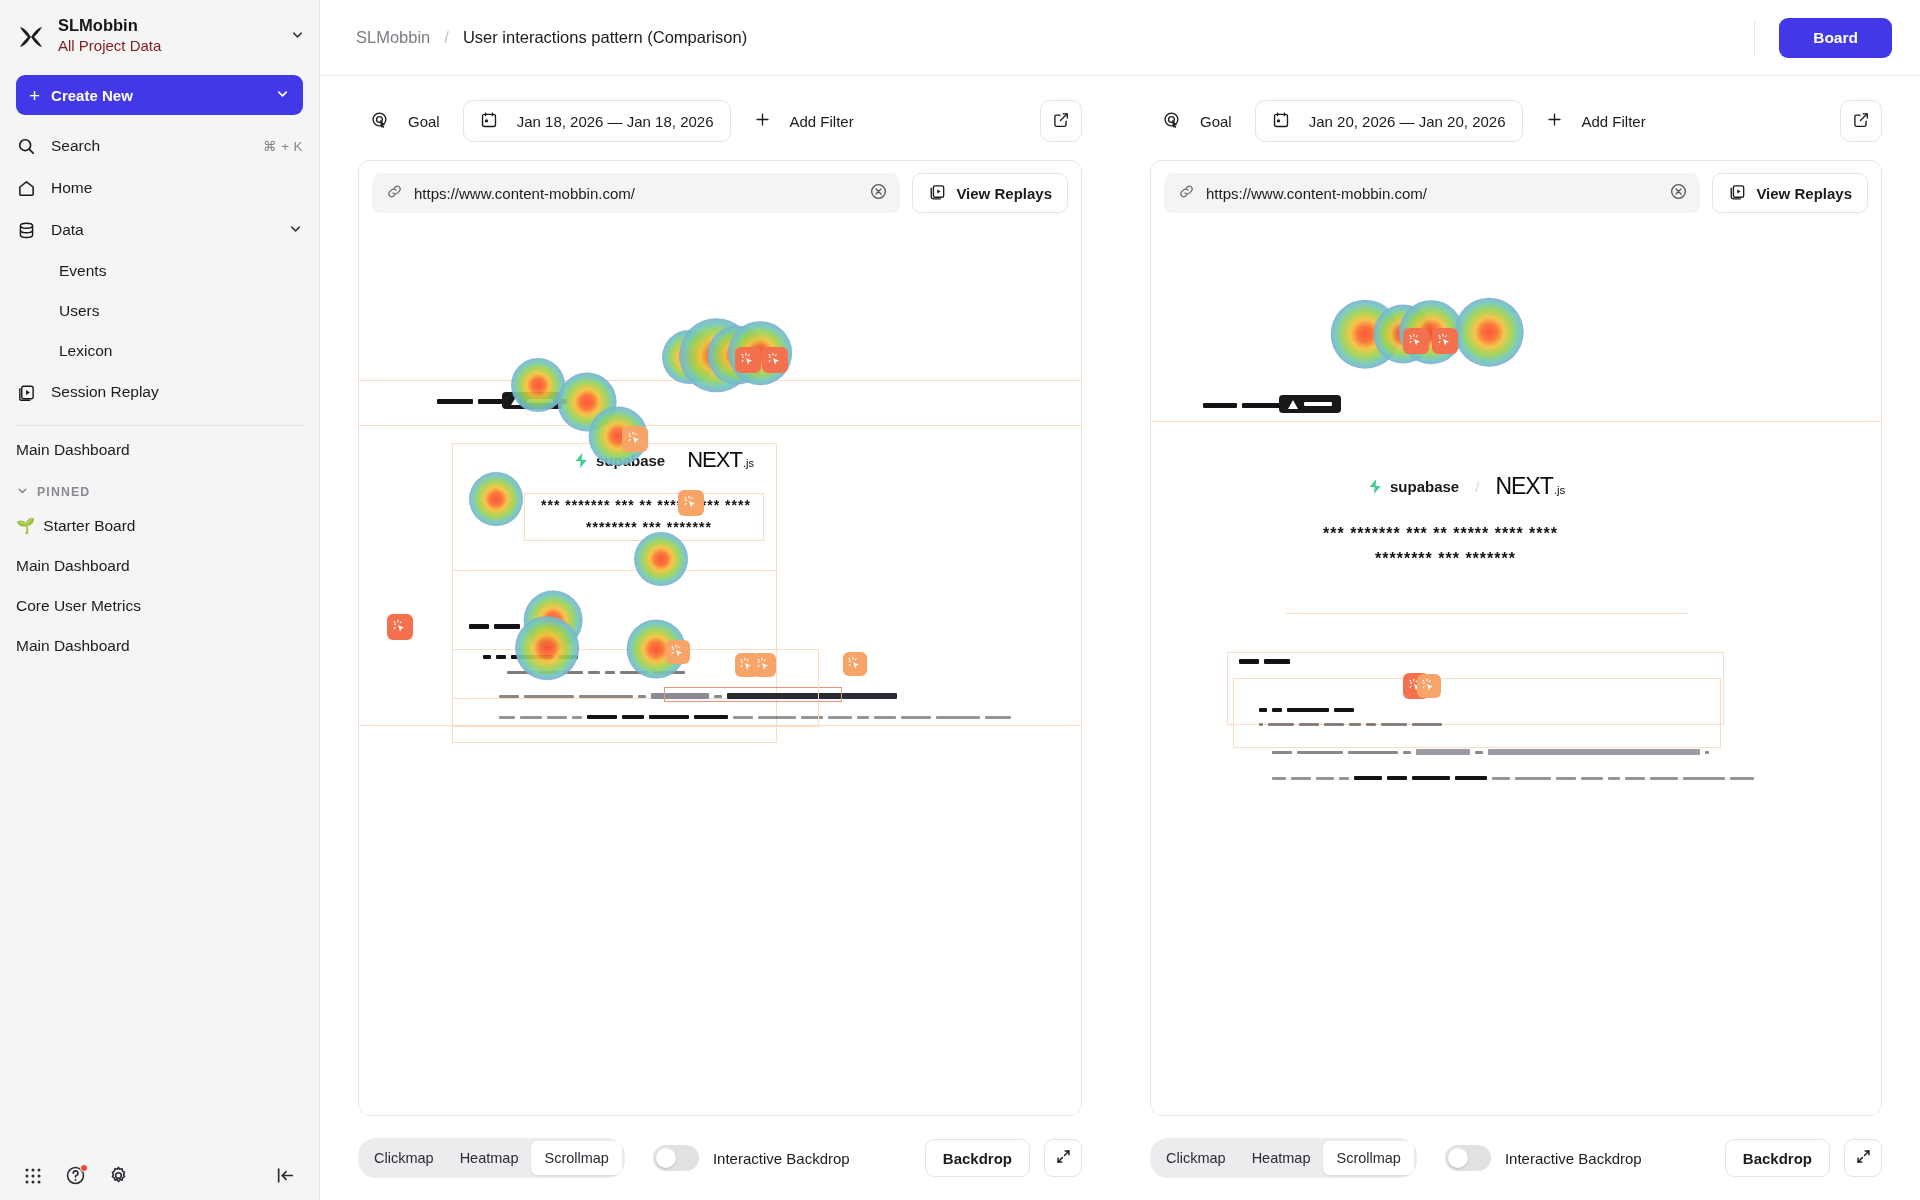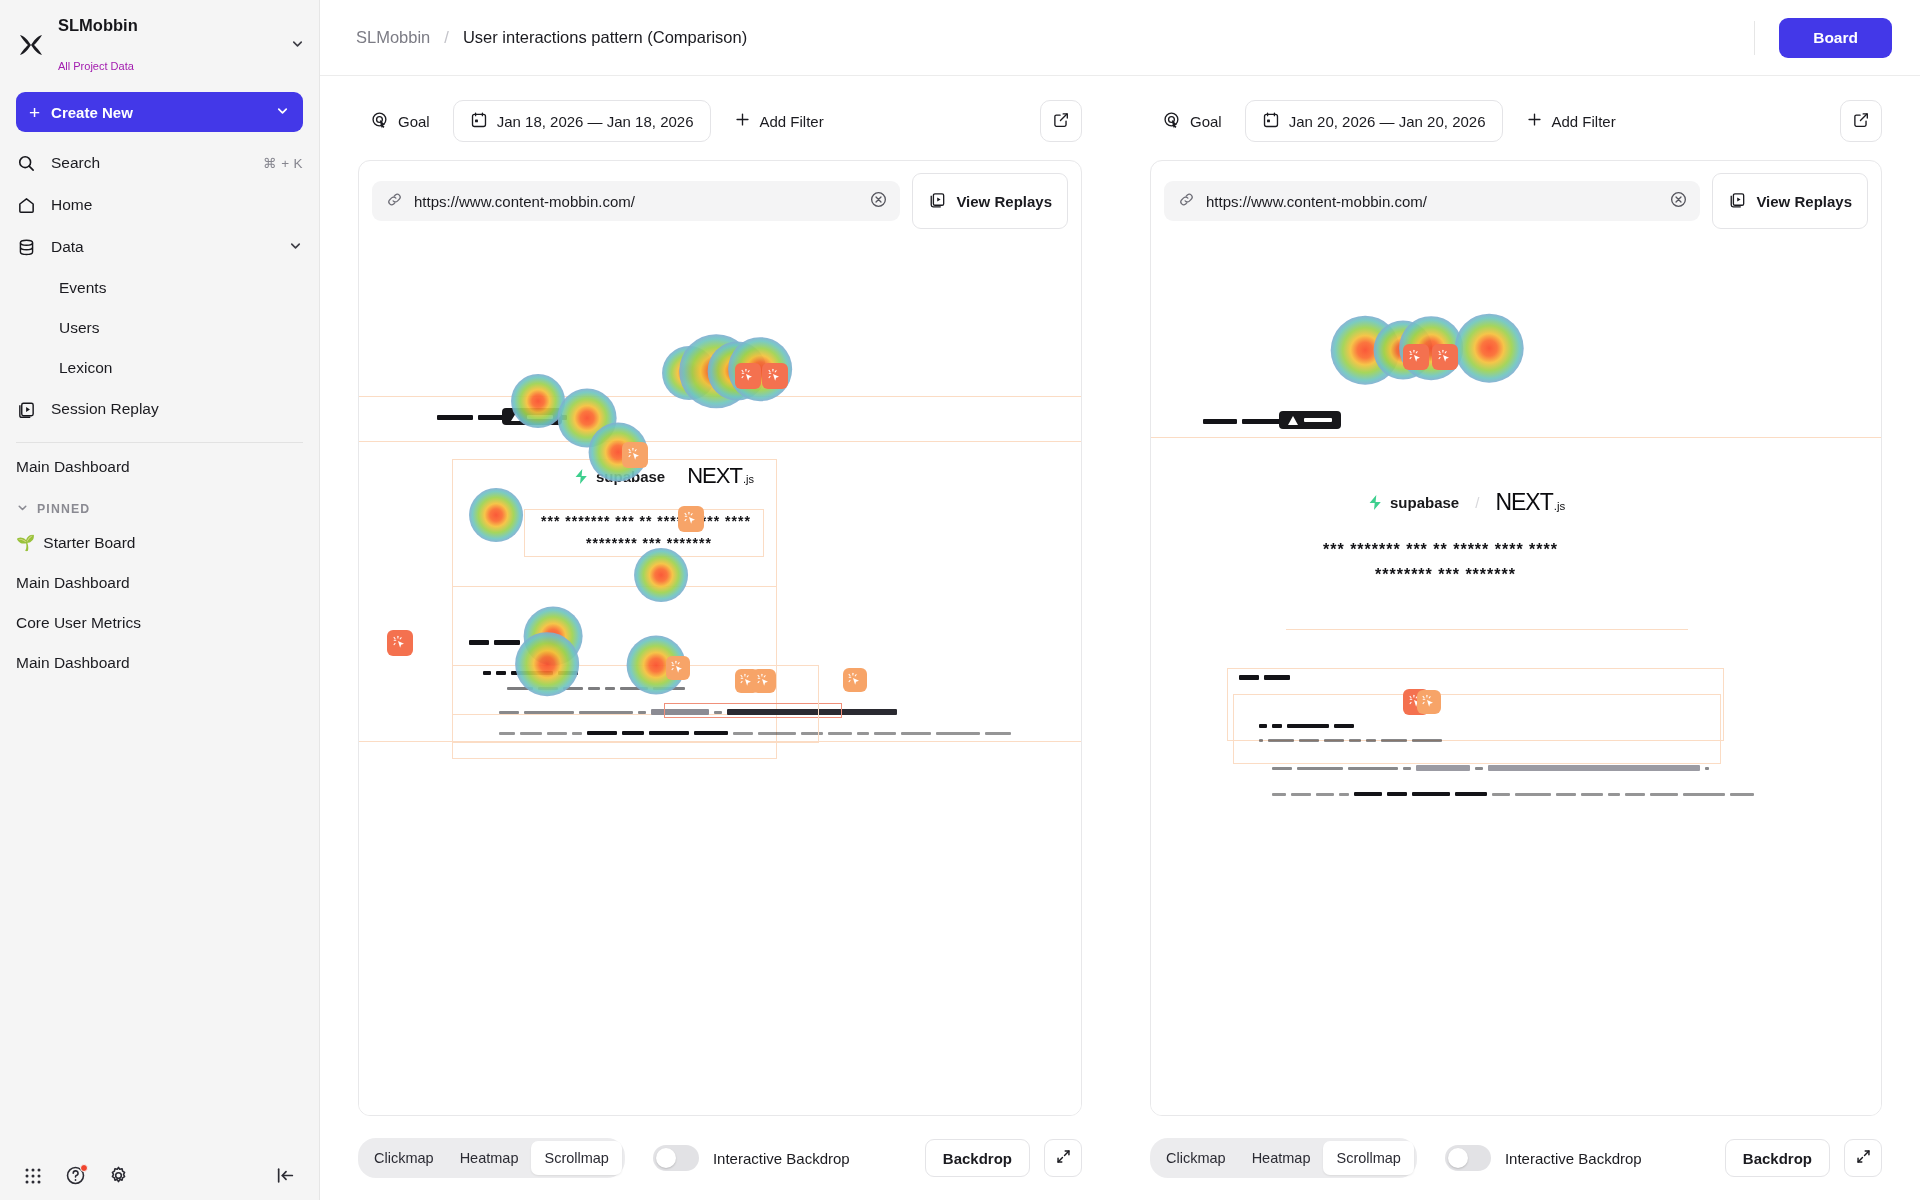--- a/index.html
+++ b/index.html
@@ -17,21 +17,21 @@
     width: 320px; height: 1200px; flex: 0 0 320px;
     background: #f5f5f5;
     border-right: 1px solid #e6e6e6;
     display: flex; flex-direction: column;
     position: relative;
   }
   .ws-head { display: flex; align-items: center; padding: 16px 14px 8px 16px; gap: 12px; }
   .ws-logo { width: 30px; height: 30px; flex: 0 0 30px; display:flex; align-items:center; justify-content:center; }
   .ws-meta { flex: 1; min-width: 0; }
   .ws-name { font-size: 16.5px; font-weight: 700; color: #16161a; line-height: 1.15; }
-  .ws-sub { font-size: 11px; color: #a21caf; line-height: 1.5; margin-top: 23px; }
+  .ws-sub { font-size: 15px; color: #7f1d1d; line-height: 1.5; }
   .chev { color: #3d3d45; flex: 0 0 auto; }
 
   .create-btn {
     margin: 10px 16px 6px 16px; height: 40px;
     background: #4338e8; color: #fff;
     border-radius: 9px; display: flex; align-items: center;
     padding: 0 13px; gap: 11px; cursor: pointer;
     font-size: 15px; font-weight: 700;
   }
   .create-btn .plus { font-size: 19px; font-weight: 400; line-height: 1; }
@@ -99,42 +99,42 @@
 
   .panels { flex: 1; display: flex; gap: 0; padding: 0; min-height: 0; }
   .panel { flex: 1 1 50%; display: flex; flex-direction: column; min-width: 0; padding: 24px 38px 0 38px; }
   .panel.right { padding-left: 30px; }
 
   
   .ptools { display: flex; align-items: center; gap: 10px; height: 42px; flex: 0 0 auto; }
   .tbtn {
     height: 42px; border: 1px solid #e4e4e7; background: #fff;
     border-radius: 10px; display: flex; align-items: center;
-    gap: 9px; padding: 0 16px; font-size: 15px; color: #1b1b20;
+    gap: 19px; padding: 0 16px; font-size: 15px; color: #1b1b20;
     cursor: pointer; white-space: nowrap;
   }
   .tbtn.ghost { border-color: transparent; background: transparent; padding: 0 12px; }
   .tbtn.sq { padding: 0; width: 42px; justify-content: center; }
   .ptools .sp { flex: 1; }
 
   
   .pcard {
     margin-top: 18px; flex: 1 1 auto; min-height: 0;
     border: 1px solid #e8e8ea; border-radius: 12px;
     background: #fff; display: flex; flex-direction: column; overflow: hidden;
   }
   .urlbar { display: flex; align-items: center; gap: 12px; padding: 12px 13px; flex: 0 0 auto; }
   .urlfield {
     flex: 1; height: 40px; background: #f4f4f5; border-radius: 9px;
     display: flex; align-items: center; gap: 11px; padding: 0 12px 0 14px;
     min-width: 0;
   }
   .urlfield .u { flex: 1; font-size: 15px; color: #1b1b20; overflow: hidden; white-space: nowrap; text-overflow: ellipsis; }
   .replays {
-    height: 56px; border: 1px solid #e4e4e7; border-radius: 9px; background: #fff;
+    height: 40px; border: 1px solid #e4e4e7; border-radius: 9px; background: #fff;
     display: flex; align-items: center; gap: 10px; padding: 0 15px;
     font-size: 15px; font-weight: 600; color: #1b1b20; cursor: pointer; white-space: nowrap;
   }
 
   .stage { flex: 1 1 auto; position: relative; overflow: hidden; background: #fff; }
   .stage-inner { position: absolute; inset: 0; }
 
   
   .mask-line { background: #131317; border-radius: 1px; }
   .mask-row { display: flex; gap: 5px; align-items: center; }

